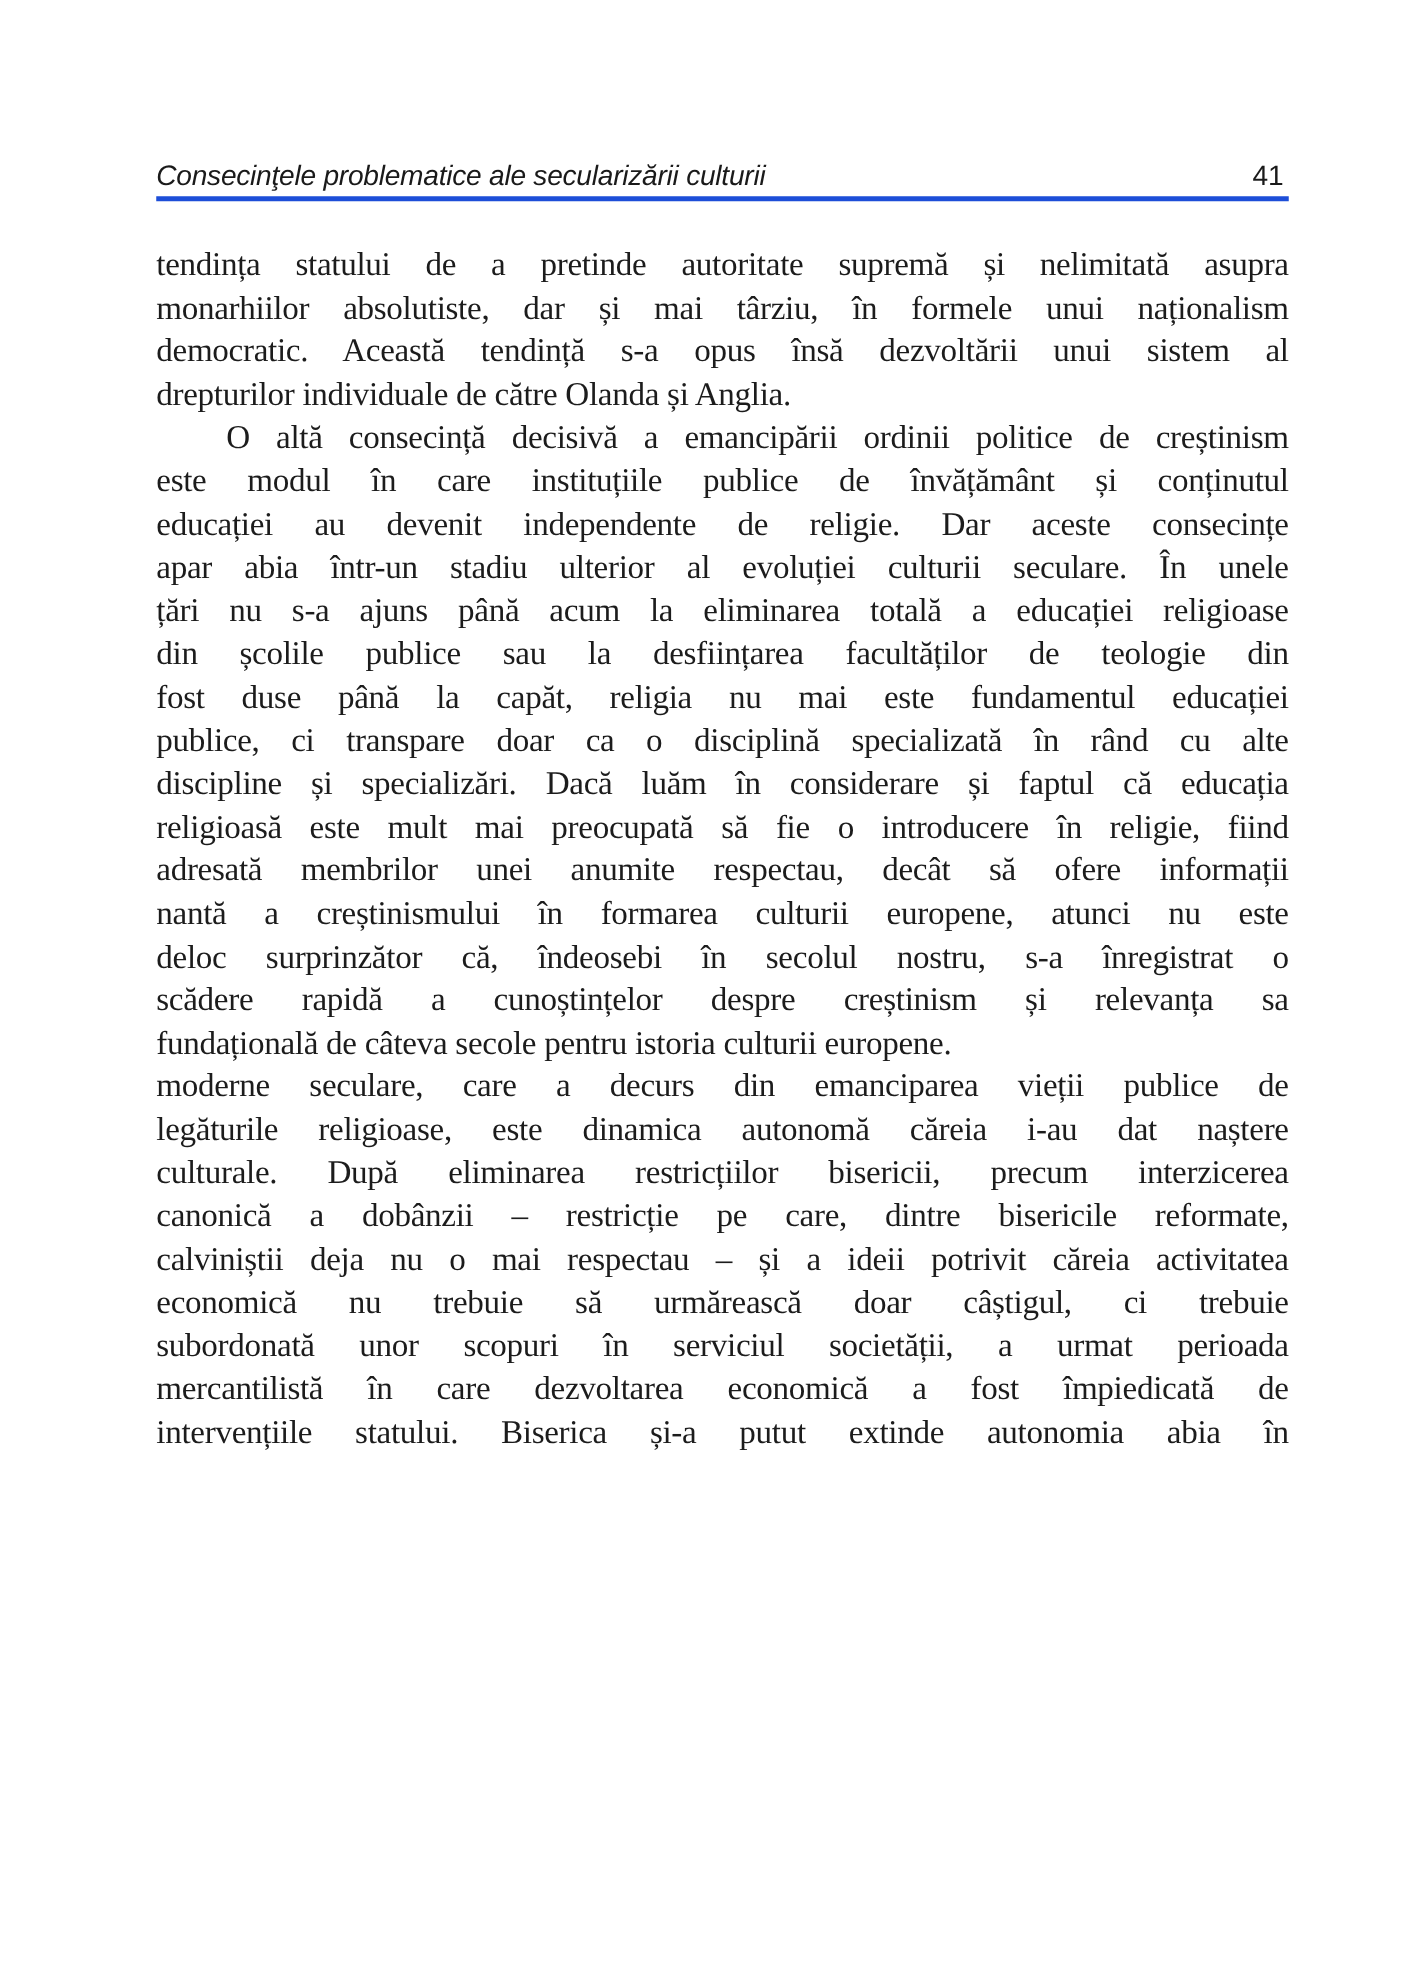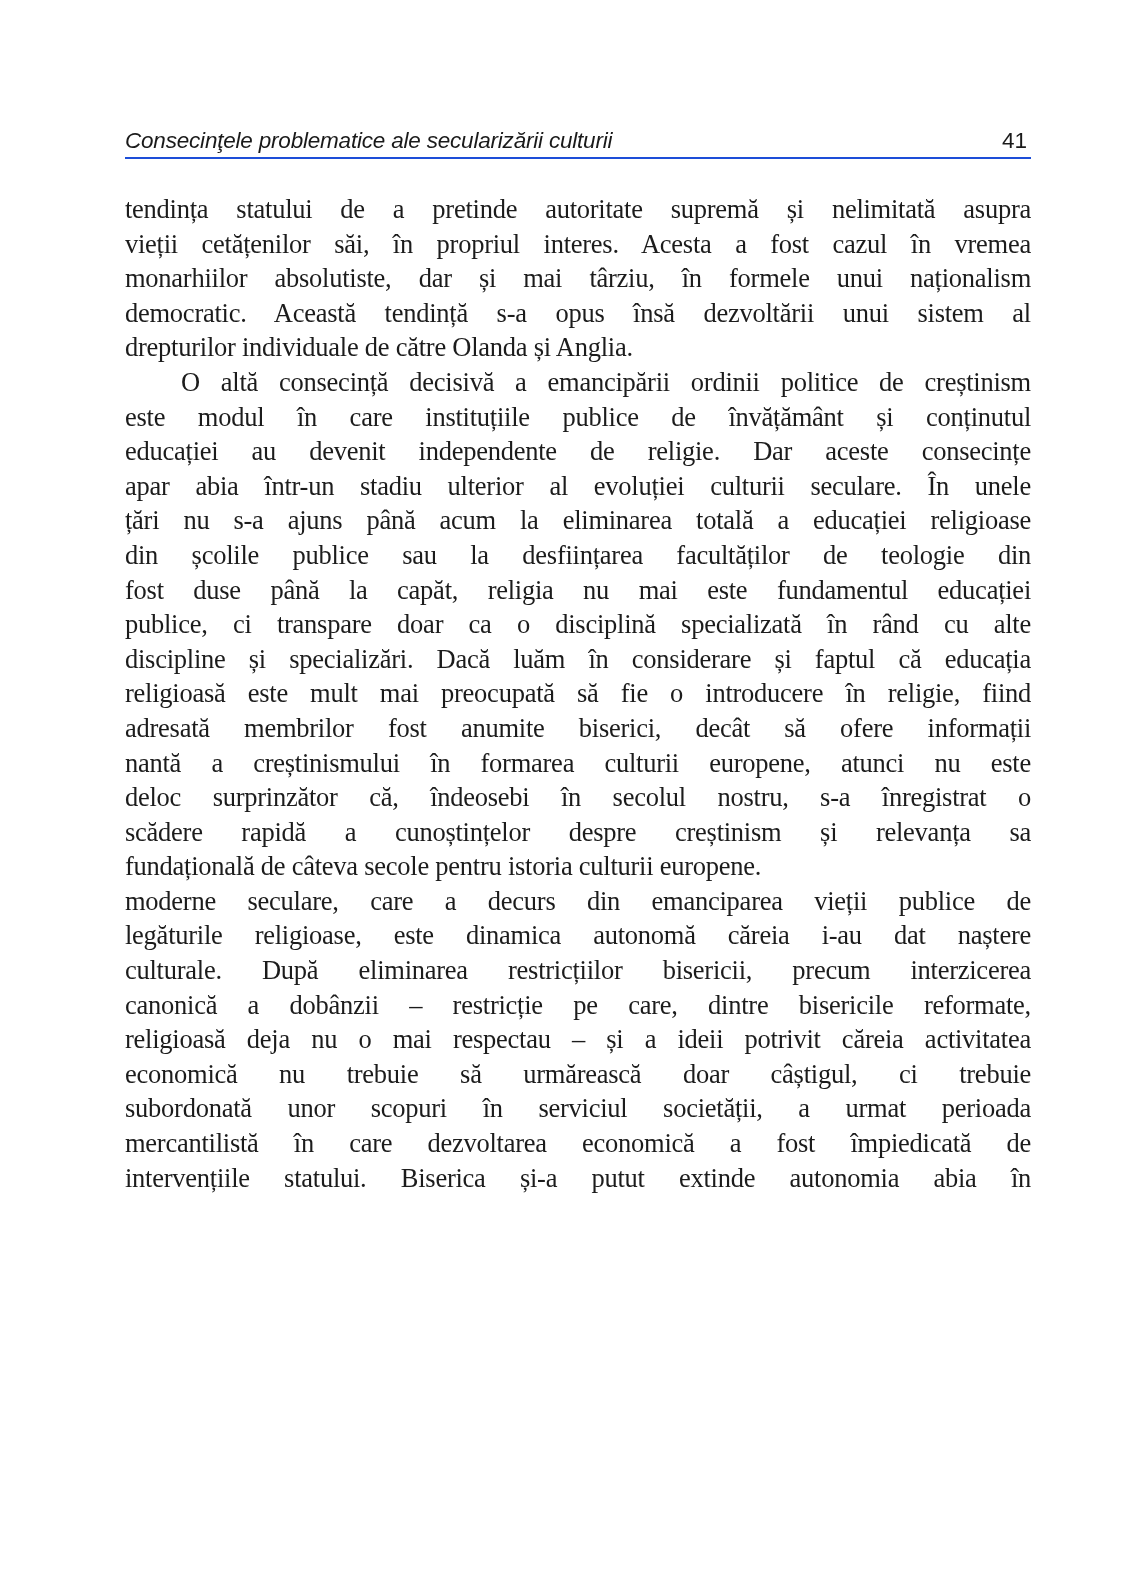--- a/index.html
+++ b/index.html
@@ -22,21 +22,21 @@
     }
     .running-header {
       display: flex;
       justify-content: space-between;
       align-items: flex-end;
       height: 36px;
       font-family: "Liberation Sans", sans-serif;
       font-size: 22.5px;
       color: #1a1a1a;
       padding-bottom: 3px;
-      border-bottom: 2px solid #1d4ed8;
+      border-bottom: 4px solid #1d4ed8;
     }
     .running-title {
       font-style: italic;
       letter-spacing: -0.2px;
     }
     .page-number {
       font-style: normal;
       padding-right: 4px;
     }
     .body-text {
@@ -66,47 +66,46 @@
 <body>
 
 <div class="page">
   <div class="running-header">
     <span class="running-title">Consecinţele problematice ale secularizării culturii</span>
     <span class="page-number">41</span>
   </div>
   <div class="body-text" id="body-text">
       <div>
         <span class="line">tendința statului de a pretinde autoritate supremă și nelimitată asupra</span>
-        <span class="line">vieții cetățenilor săi, în propriul interes. Acesta a fost cazul în vremea</span>
         <span class="line">monarhiilor absolutiste, dar și mai târziu, în formele unui naționalism</span>
         <span class="line">democratic. Această tendință s-a opus însă dezvoltării unui sistem al</span>
         <span class="line last">drepturilor individuale de către Olanda și Anglia.</span>
       </div>
       <div>
         <span class="line indent">O altă consecință decisivă a emancipării ordinii politice de creștinism</span>
         <span class="line">este modul în care instituțiile publice de învățământ și conținutul</span>
         <span class="line">educației au devenit independente de religie. Dar aceste consecințe</span>
         <span class="line">apar abia într-un stadiu ulterior al evoluției culturii seculare. În unele</span>
         <span class="line">țări nu s-a ajuns până acum la eliminarea totală a educației religioase</span>
         <span class="line">din școlile publice sau la desființarea facultăților de teologie din</span>
         <span class="line">fost duse până la capăt, religia nu mai este fundamentul educației</span>
         <span class="line">publice, ci transpare doar ca o disciplină specializată în rând cu alte</span>
         <span class="line">discipline și specializări. Dacă luăm în considerare și faptul că educația</span>
         <span class="line">religioasă este mult mai preocupată să fie o introducere în religie, fiind</span>
-        <span class="line">adresată membrilor fost anumite biserici, decât să ofere informații</span>
+        <span class="line">adresată membrilor unei anumite respectau, decât să ofere informații</span>
         <span class="line">nantă a creștinismului în formarea culturii europene, atunci nu este</span>
         <span class="line">deloc surprinzător că, îndeosebi în secolul nostru, s-a înregistrat o</span>
         <span class="line">scădere rapidă a cunoștințelor despre creștinism și relevanța sa</span>
         <span class="line last">fundațională de câteva secole pentru istoria culturii europene.</span>
       </div>
       <div>
         <span class="line">moderne seculare, care a decurs din emanciparea vieții publice de</span>
         <span class="line">legăturile religioase, este dinamica autonomă căreia i-au dat naștere</span>
         <span class="line">culturale. După eliminarea restricțiilor bisericii, precum interzicerea</span>
         <span class="line">canonică a dobânzii – restricție pe care, dintre bisericile reformate,</span>
-        <span class="line">religioasă deja nu o mai respectau – și a ideii potrivit căreia activitatea</span>
+        <span class="line">calviniștii deja nu o mai respectau – și a ideii potrivit căreia activitatea</span>
         <span class="line">economică nu trebuie să urmărească doar câștigul, ci trebuie</span>
         <span class="line">subordonată unor scopuri în serviciul societății, a urmat perioada</span>
         <span class="line">mercantilistă în care dezvoltarea economică a fost împiedicată de</span>
         <span class="line">intervențiile statului. Biserica și-a putut extinde autonomia abia în</span>
       </div>
     </div>
 </div>
 
 </body></html>

